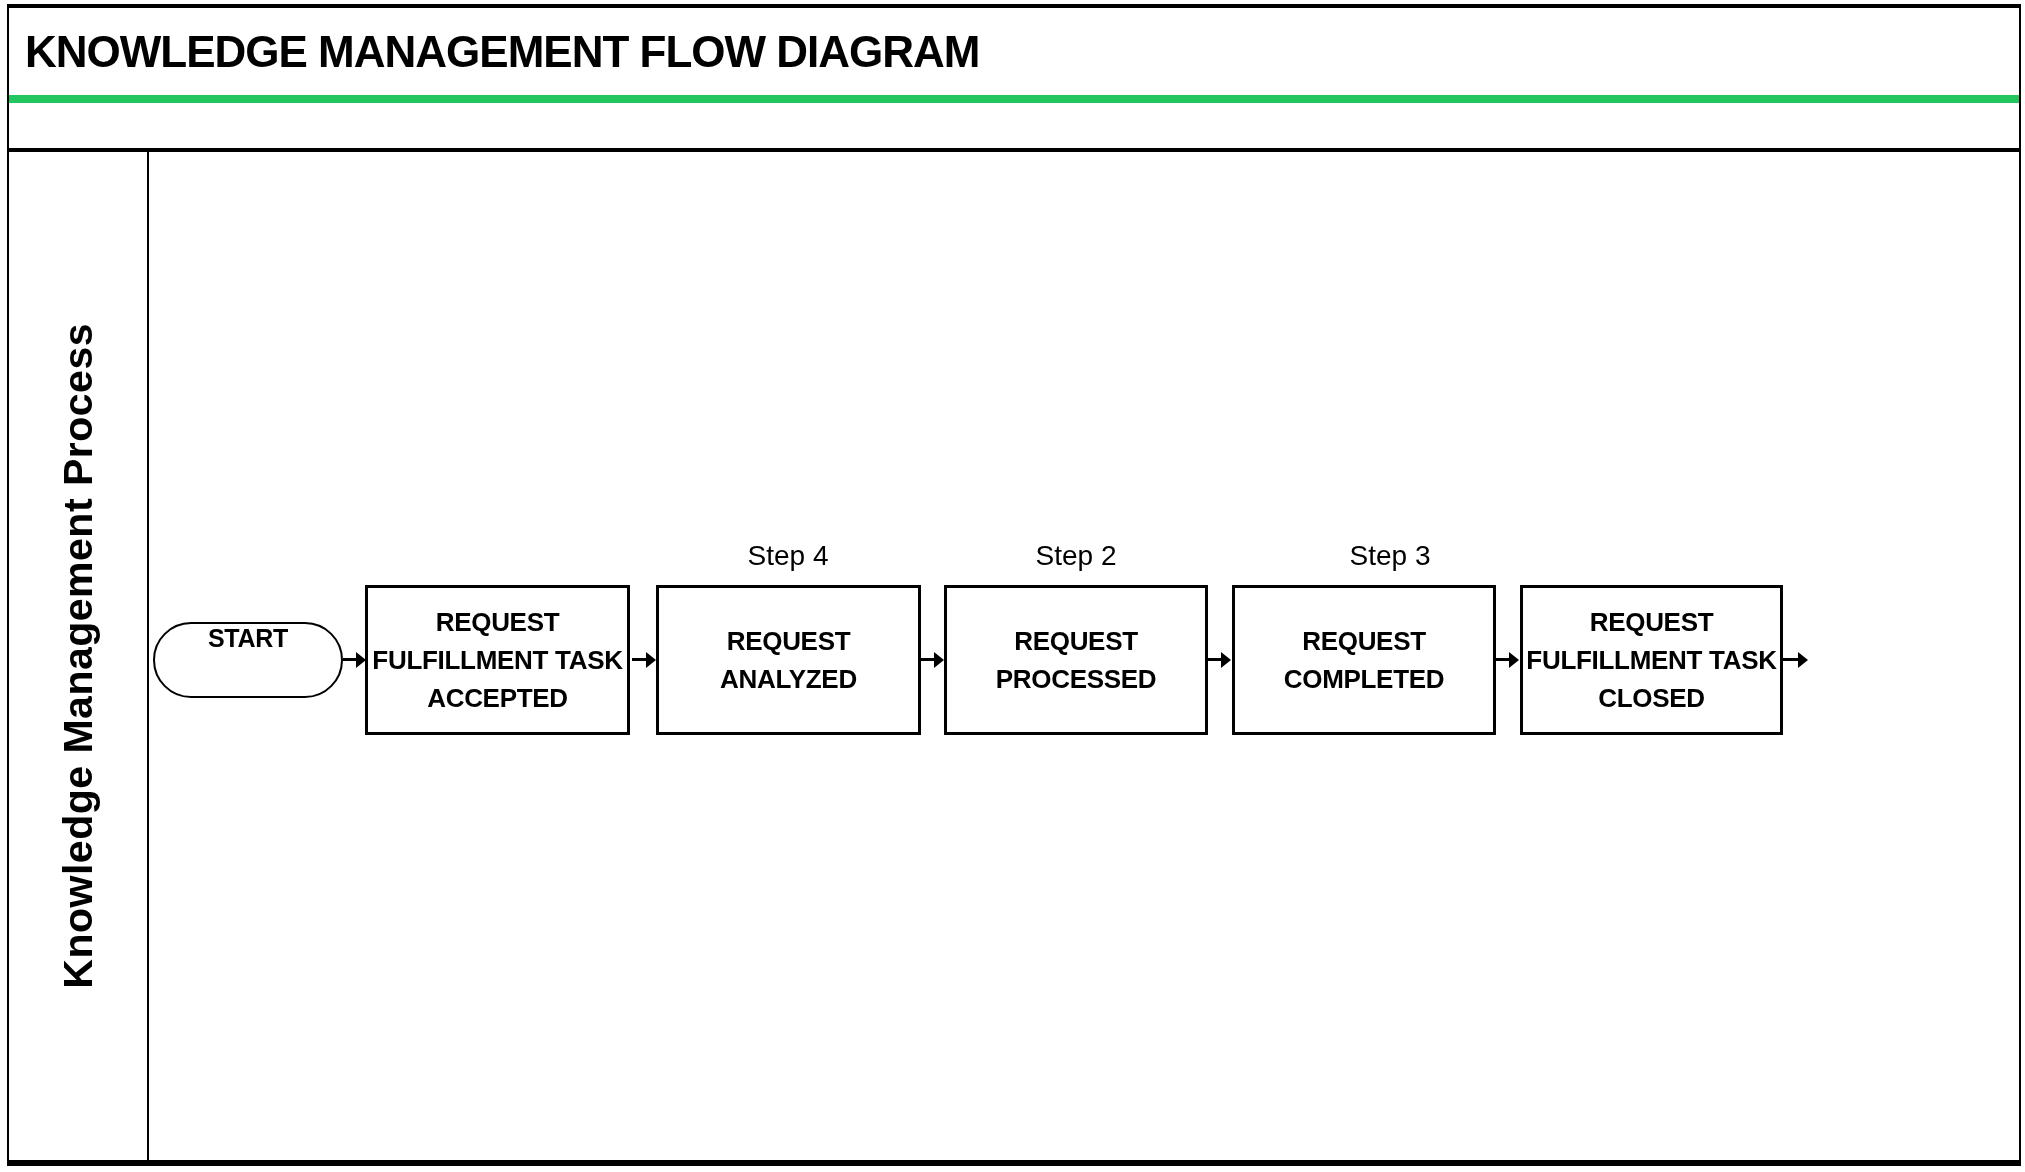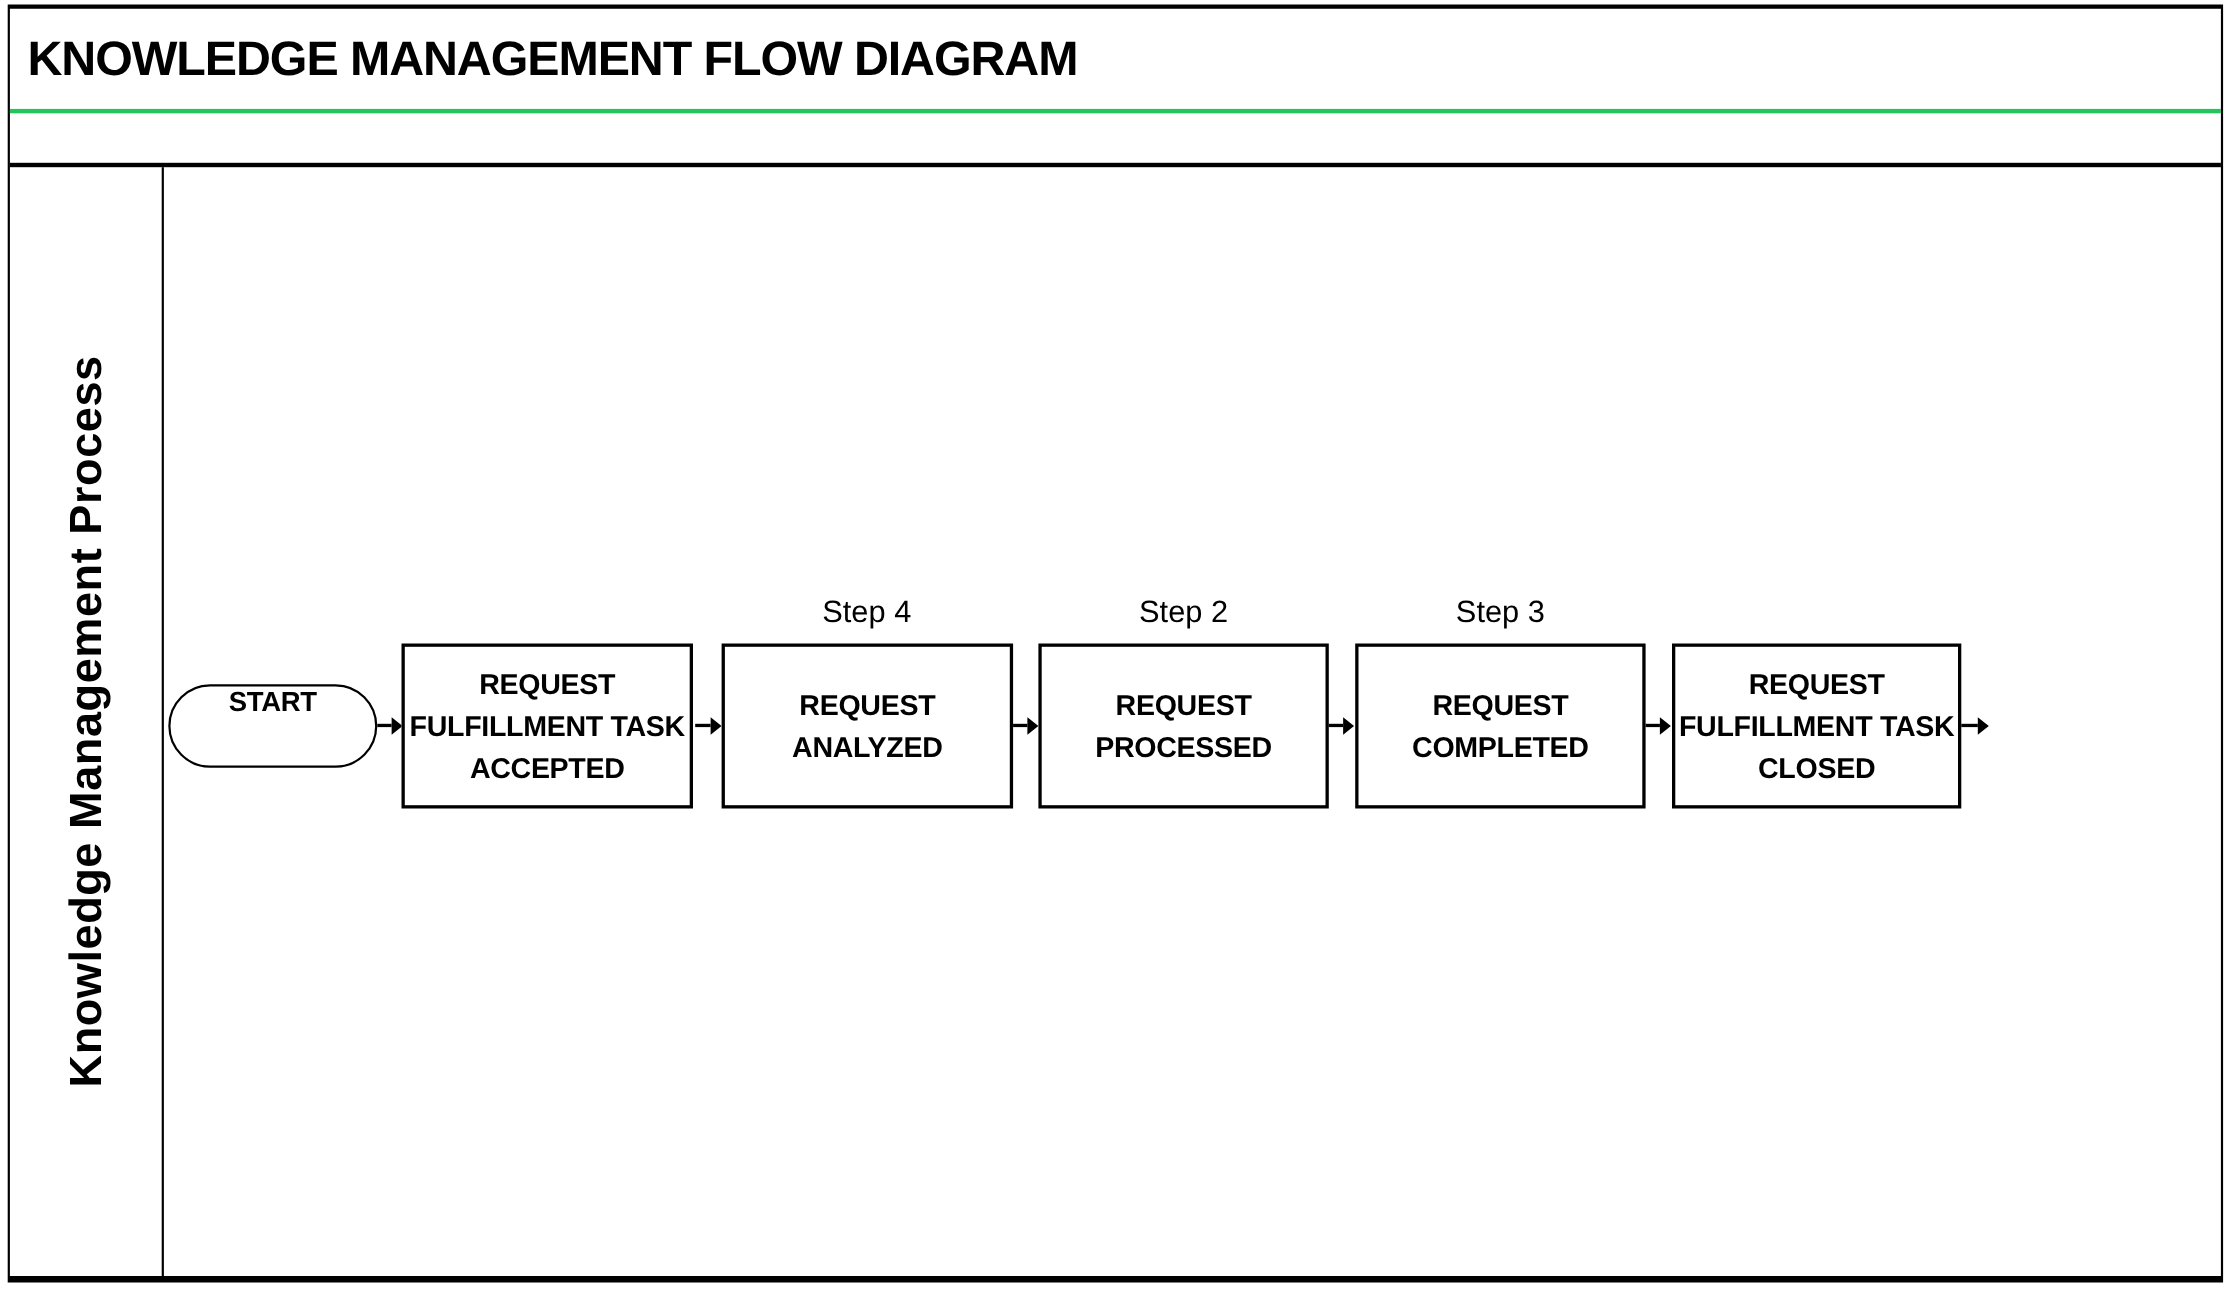--- a/index.html
+++ b/index.html
@@ -18,21 +18,21 @@
     border-style: solid;
     border-color: #000000;
     border-width: 4px 2px 6px 2px;
     box-sizing: border-box;
     display: flex;
     flex-direction: column;
     background: #ffffff;
   }
   .title-band {
     height: 95px;
-    border-bottom: 4px solid #22c55e;
+    border-bottom: 8px solid #22c55e;
     box-sizing: border-box;
     display: flex;
     align-items: center;
     padding-left: 16px;
   }
   .title-text {
     font-size: 44px;
     font-weight: bold;
     letter-spacing: -1px;
     white-space: nowrap;
@@ -112,21 +112,21 @@
     top: 388px;
     width: 220px;
     height: 36px;
     text-align: center;
     font-size: 28px;
     font-weight: normal;
     white-space: nowrap;
   }
   .s1 { left: 529px; }
   .s2 { left: 817px; }
-  .s3 { left: 1105px; }
+  .s3 { left: 1131px; }
   .arrow {
     position: absolute;
     top: 506px;
     height: 3px;
     background: #000000;
   }
   .arrow::after {
     content: '';
     position: absolute;
     right: -10px;

